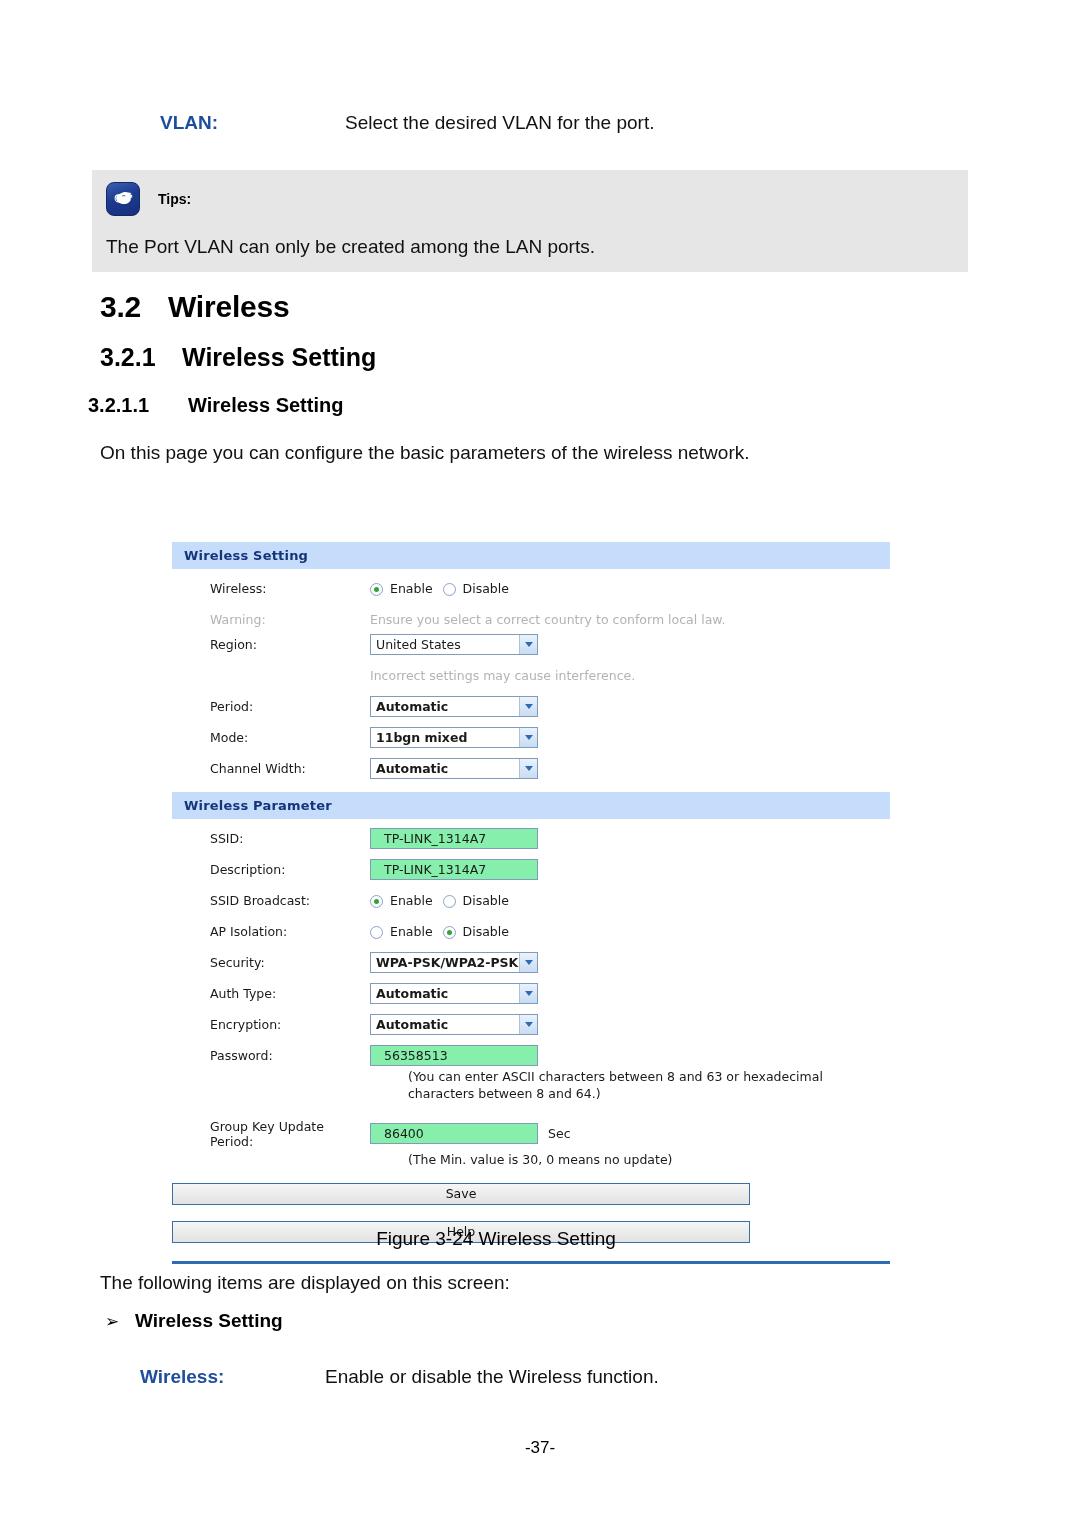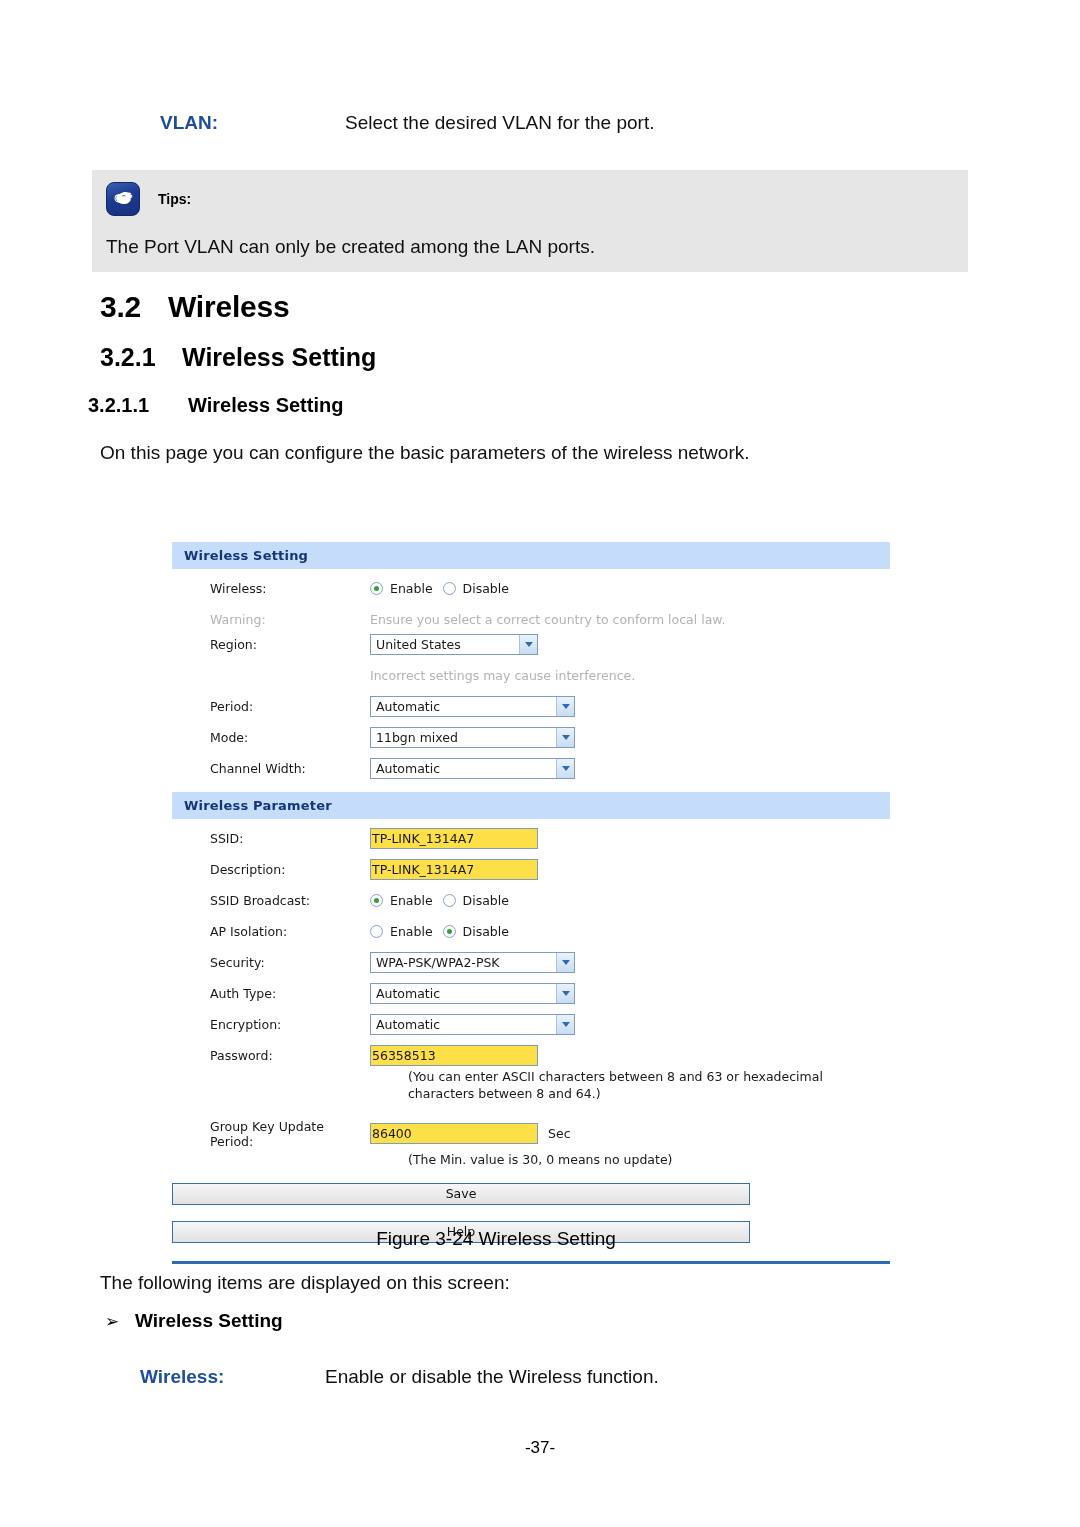--- a/index.html
+++ b/index.html
@@ -171,21 +171,21 @@
     flex: 0 0 198px;
     padding-left: 38px;
     font-size: 12.5px;
     color: #1a1a1a;
   }
   .flabel.muted { color: #b3b3b3; }
   .fctl { display: flex; align-items: center; }
 
   
   .radio-group { display: flex; align-items: center; gap: 10px; }
-  .radio-item { display: flex; align-items: center; gap: 7px; }
+  .radio-item { display: flex; align-items: flex-end; gap: 7px; }
   .radio {
     width: 13px; height: 13px;
     border-radius: 50%;
     border: 1px solid #8aa4c8;
     background: radial-gradient(circle at 40% 35%, #ffffff 55%, #e8eef7 100%);
     display: inline-flex;
     align-items: center;
     justify-content: center;
     flex: 0 0 13px;
   }
@@ -202,21 +202,21 @@
     width: 168px;
     height: 21px;
     border: 1px solid #7f9db9;
     background: #ffffff;
     display: flex;
     align-items: center;
     justify-content: space-between;
     font-size: 12.5px;
     padding-left: 5px;
   }
-  .select.wide { width: 205px; }
+  .select.wide { width: 168px; font-weight: bold; }
   .select .arrow-btn {
     width: 18px;
     height: 19px;
     background: linear-gradient(180deg, #eaf2fc 0%, #c9dcf3 100%);
     border-left: 1px solid #aac2de;
     display: flex;
     align-items: center;
     justify-content: center;
     flex: 0 0 18px;
   }
@@ -225,24 +225,24 @@
     border-left: 4px solid transparent;
     border-right: 4px solid transparent;
     border-top: 5px solid #2b6cb5;
   }
 
   
   .tinput {
     width: 168px;
     height: 21px;
     border: 1px solid #7f9db9;
-    background: #fde047;
-    display: flex;
-    align-items: center;
-    padding-left: 1px;
+    background: #86efac;
+    display: flex;
+    align-items: center;
+    padding-left: 13px;
     font-size: 12.5px;
     color: #1a1a1a;
   }
   .unit { margin-left: 10px; font-size: 12.5px; }
 
   .warn-line {
     color: #b3b3b3;
     font-size: 12.5px;
   }
   .hint {

